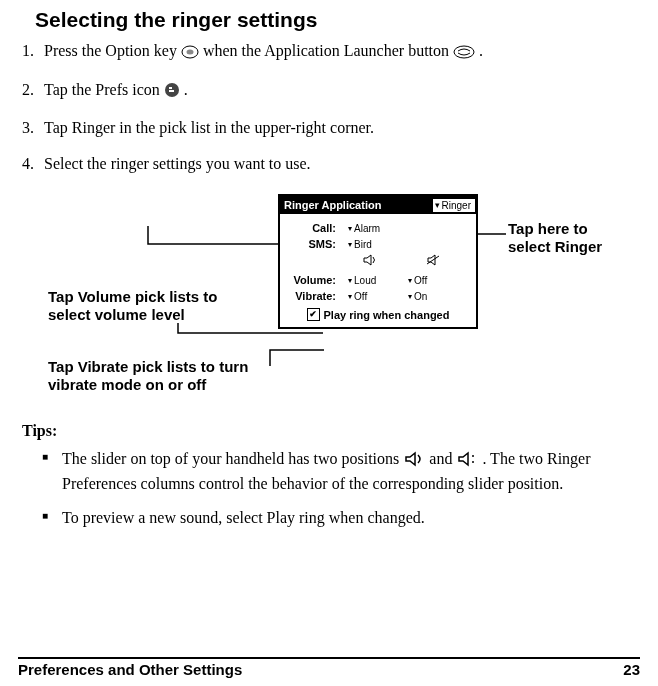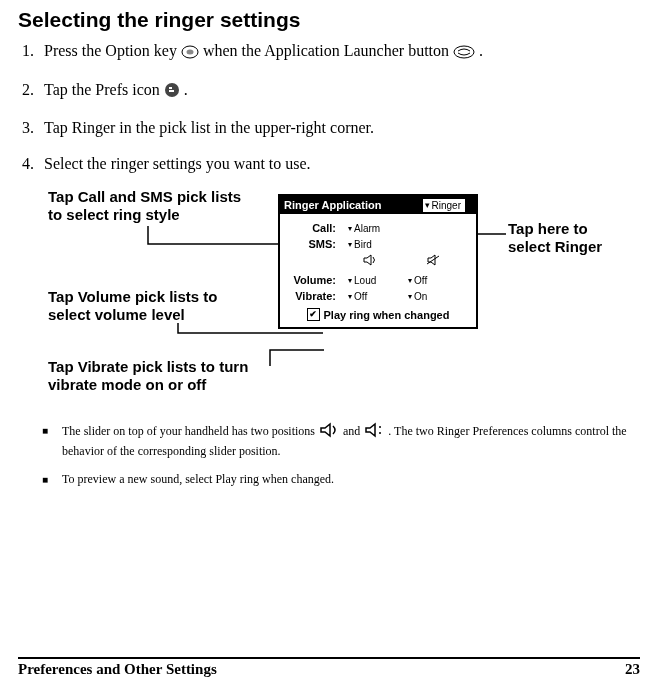--- a/index.html
+++ b/index.html
@@ -15,21 +15,21 @@
   .page {
     padding: 8px 18px 0 18px;
     box-sizing: border-box;
     height: 686px;
     position: relative;
   }
   h1 {
     font-family: Arial, Helvetica, sans-serif;
     font-weight: bold;
     font-size: 21px;
-    margin: 0 0 8px 0;
+    margin: 0 0 8px 17px;
   }
   ol.steps {
     margin: 0;
     padding: 0 0 0 20px;
     font-size: 16px;
   }
   ol.steps li {
     padding-left: 6px;
     margin-bottom: 14px;
     line-height: 1.35;
@@ -72,21 +72,21 @@
     flex: 1;
     font-weight: bold;
     padding-left: 4px;
     font-size: 11px;
   }
   .ss-ringer {
     background: #fff;
     color: #000;
     font-size: 10px;
     padding: 1px 4px 1px 2px;
-    margin: 11px;
+    margin: 1px;
     display: flex;
     align-items: center;
     gap: 2px;
   }
   .ss-ringer::before {
     content: "▾";
     font-size: 9px;
   }
   .ss-body {
     padding: 8px 8px 6px 8px;
@@ -149,21 +149,21 @@
   }
   .tips-label {
     font-weight: bold;
     font-size: 16px;
     margin: 2px 0 8px 4px;
   }
   ul.tips {
     list-style: none;
     margin: 0;
     padding: 0 8px 0 24px;
-    font-size: 12px;
+    font-size: 16px;
   }
   ul.tips li {
     position: relative;
     padding-left: 20px;
     margin-bottom: 12px;
     line-height: 1.35;
   }
   ul.tips li::before {
     content: "■";
     position: absolute;
@@ -173,21 +173,21 @@
   }
   .footer {
     position: absolute;
     left: 18px;
     right: 18px;
     bottom: 8px;
     border-top: 2px solid #000;
     padding-top: 2px;
     display: flex;
     justify-content: space-between;
-    font-family: Liberation Serif, serif;
+    font-family: Liberation Sans, sans-serif;
     font-weight: bold;
     font-size: 15px;
   }
 </style>
 </head>
 <body>
 
 <div class="page">
   <h1>Selecting the ringer settings</h1>
 
@@ -219,21 +219,20 @@
           </svg>
       </span>
       <span>.</span>
     </li>
     <li>Tap Ringer in the pick list in the upper-right corner.</li>
     <li>Select the ringer settings you want to use.</li>
   </ol>
 
   <div class="diagram-area">
 
-    <div class="callout" style="left:30px; top:0; width:200px;">Tap Call and SMS pick lists to select ring style</div>
     <div class="callout" style="left:30px; top:100px; width:200px;">Tap Volume pick lists to select volume level</div>
     <div class="callout" style="left:30px; top:170px; width:220px;">Tap Vibrate pick lists to turn vibrate mode on or off</div>
     <div class="callout" style="left:490px; top:32px; width:120px;">Tap here to select Ringer</div>
 
     <svg class="leader" width="620" height="230">
       <path d="M130 38 L130 56 L308 56" stroke="#000" fill="none" stroke-width="1.5"></path>
       <path d="M160 135 L160 145 L305 145" stroke="#000" fill="none" stroke-width="1.5"></path>
       <path d="M252 178 L252 162 L306 162" stroke="#000" fill="none" stroke-width="1.5"></path>
       <path d="M488 46 L450 46 L450 16" stroke="#000" fill="none" stroke-width="1.5"></path>
     </svg>
@@ -277,20 +276,21 @@
           <span class="ss-val">On</span>
         </div>
         <div class="ss-check-row">
           <span class="ss-checkbox">✔</span>
           <span>Play ring when changed</span>
         </div>
       </div>
     </div>
   </div>
 
+  <div class="tips-label">Tips:</div>
 
   <ul class="tips">
     <li>
       <span>The slider on top of your handheld has two positions  </span>
       <span class="inline-icon">
         <svg width="22" height="16">
             <path d="M3 6 L7 6 L12 2 L12 14 L7 10 L3 10 Z" fill="none" stroke="#000" stroke-width="1.5"></path>
             <path d="M15 4 Q19 8 15 12" fill="none" stroke="#000" stroke-width="1.5"></path>
           </svg>
       </span>

